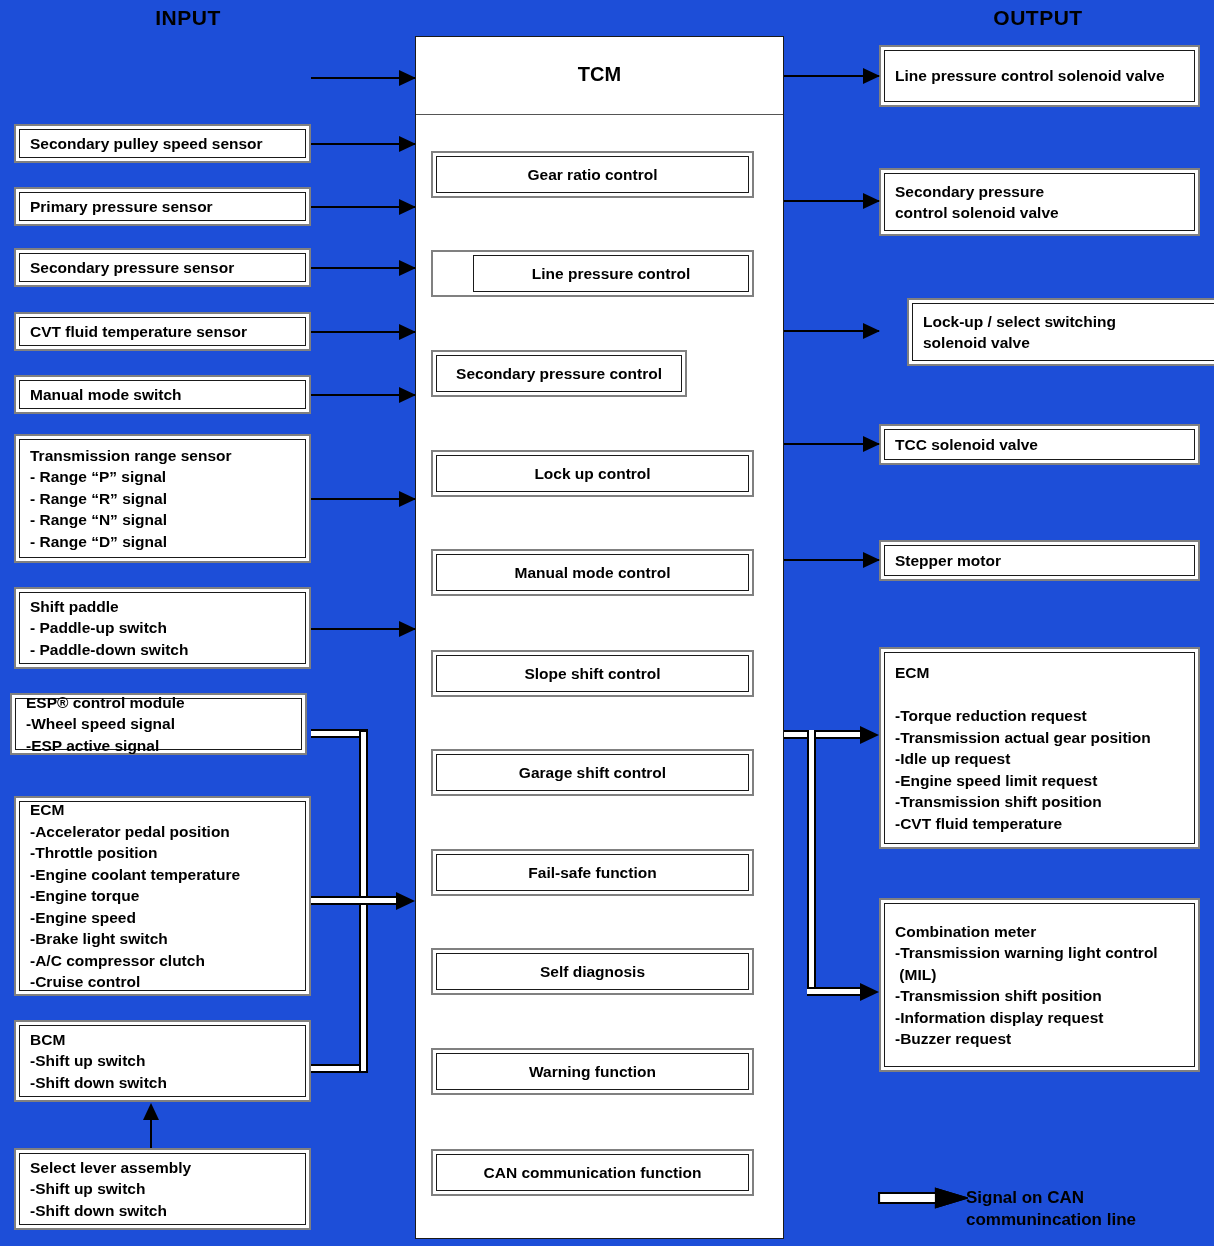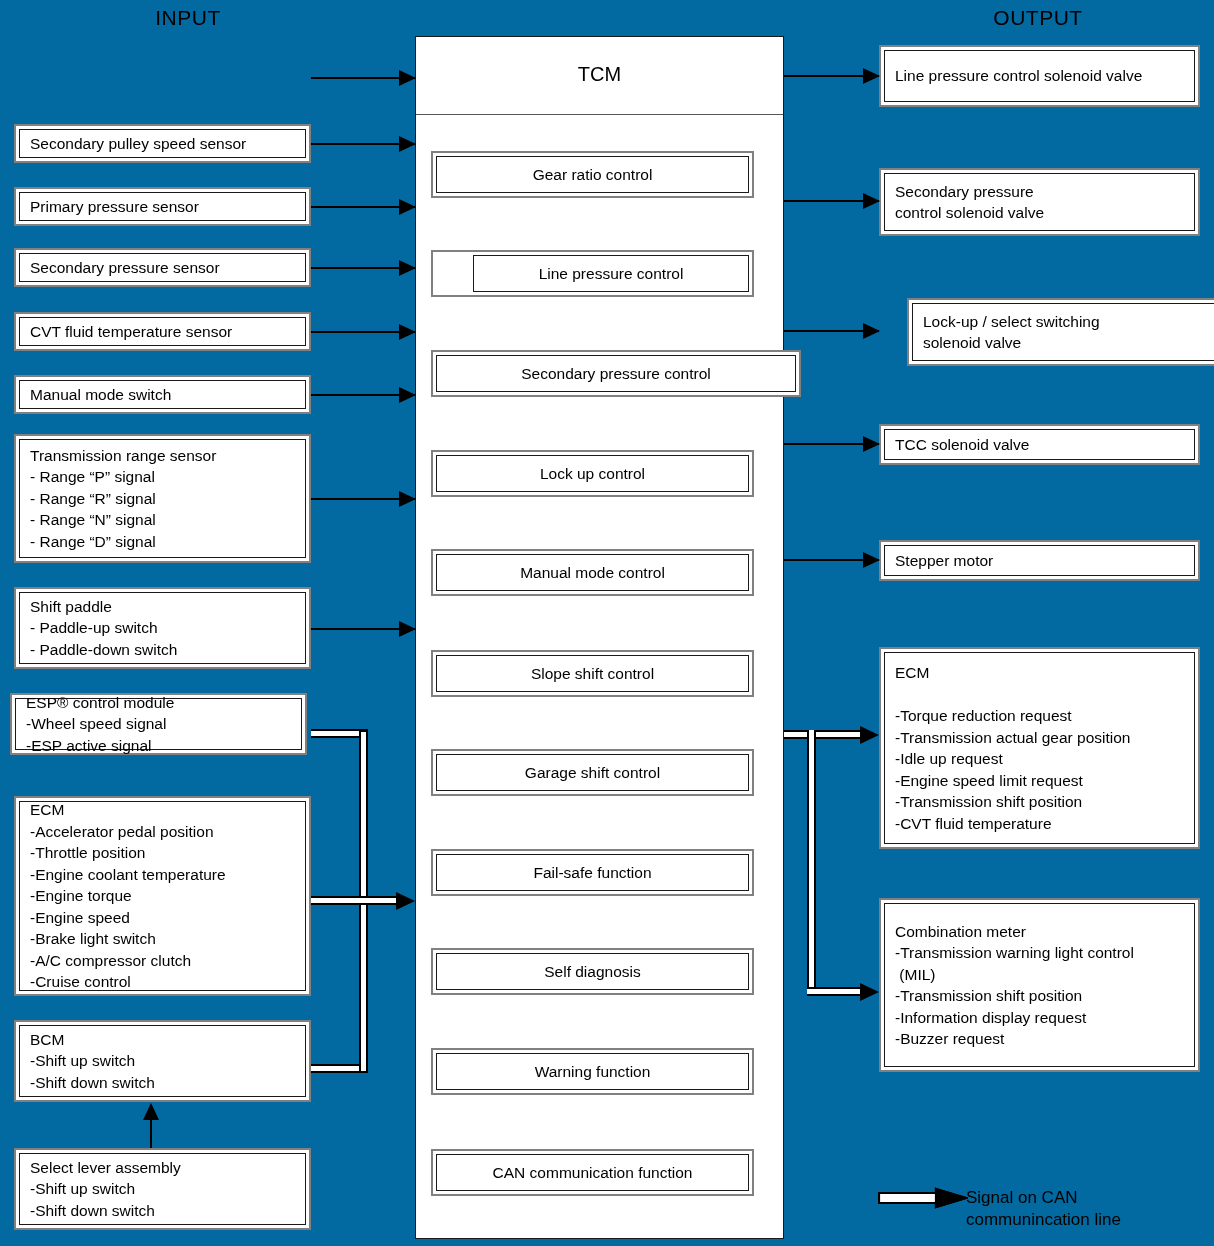--- a/index.html
+++ b/index.html
@@ -6,21 +6,22 @@
   body{
     font-family:"Liberation Sans","DejaVu Sans",sans-serif;
     color:#000;
     -webkit-font-smoothing:antialiased;
   }
   #diagram{
     position:relative;
     width:1214px;
     height:1246px;
     overflow:hidden;
-    background:#0369a1;
+    background:#1d4ed8;
+    font-weight:bold;
   }
   
   .col-head{
     position:absolute;
     font-size:21px;
     letter-spacing:.5px;
     text-align:center;
     white-space:nowrap;
   }
   
@@ -150,21 +151,21 @@
   <div class="dbox center" style="left:431px;top:151px;width:323px;height:47px;">
     <div class="inner">
         <span class="lbl">Gear ratio control</span>
       </div>
   </div>
   <div class="dbox center" style="left:431px;top:250px;width:323px;height:47px;padding-left:40px;">
     <div class="inner">
         <span class="lbl">Line pressure control</span>
       </div>
   </div>
-  <div class="dbox center" style="left:431px;top:350px;width:370px;height:47px;">
+  <div class="dbox center" style="left:431px;top:350px;width:256px;height:47px;">
     <div class="inner">
         <span class="lbl">Secondary pressure control</span>
       </div>
   </div>
   <div class="dbox center" style="left:431px;top:450px;width:323px;height:47px;">
     <div class="inner">
         <span class="lbl">Lock up control</span>
       </div>
   </div>
   <div class="dbox center" style="left:431px;top:549px;width:323px;height:47px;">

